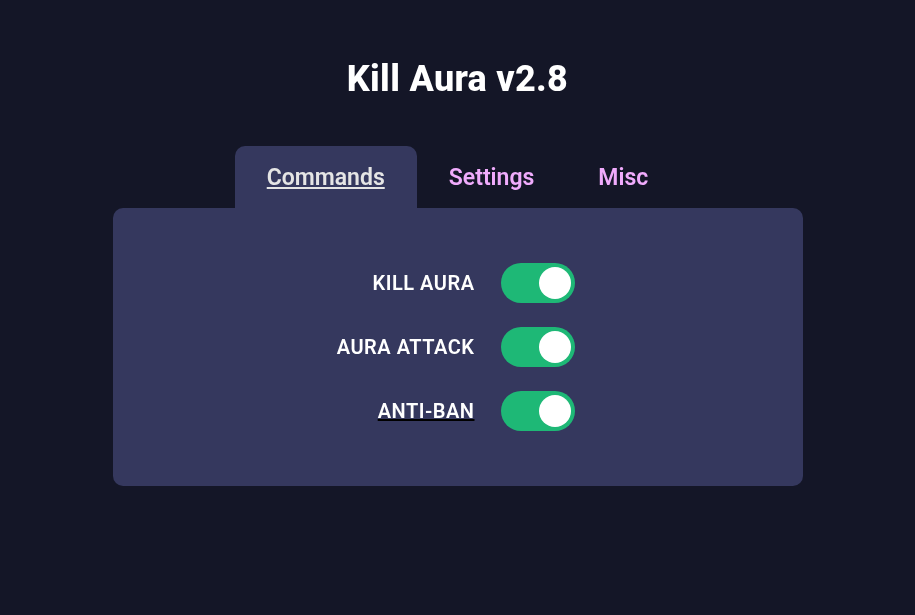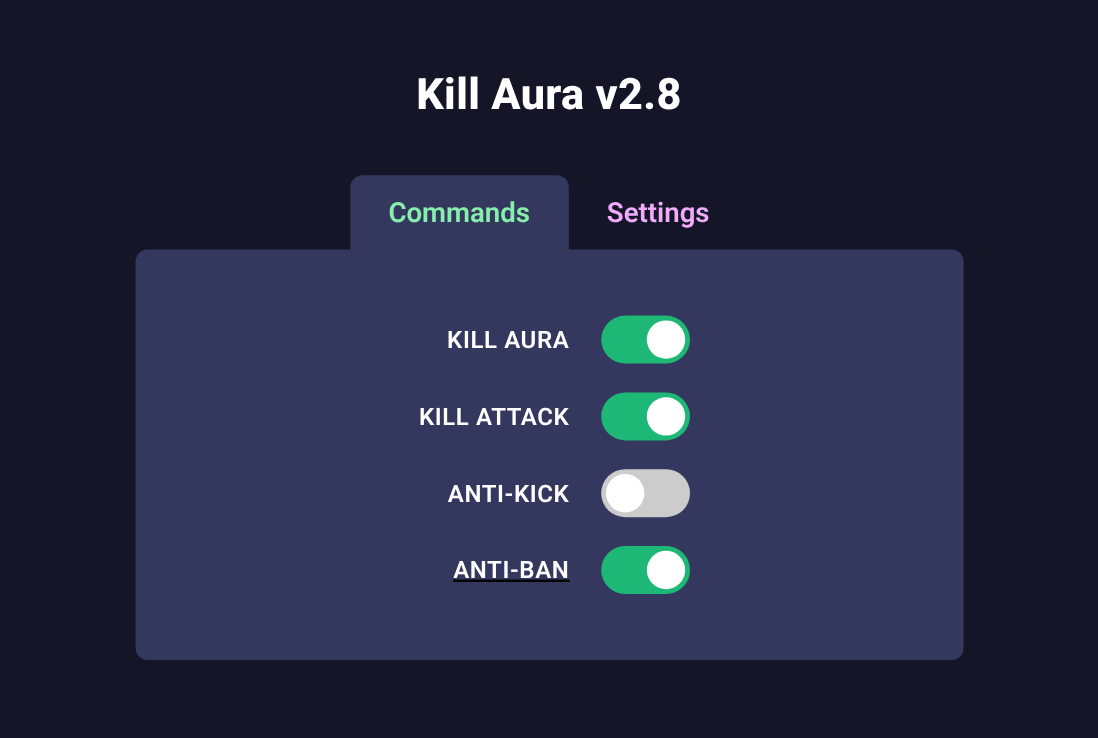--- a/index.html
+++ b/index.html
@@ -37,21 +37,22 @@
     .tab {
       padding: 18px 32px;
       font-size: 23px;
       font-weight: 600;
       cursor: pointer;
       color: #f0abfc;
       border-radius: 10px 10px 0 0;
     }
     .tab.active {
       background-color: #35385e;
-      color: #86efac;
+      color: #e5e5e5;
+      text-decoration: underline;
     }
     .panel {
       background-color: #35385e;
       width: 690px;
       border-radius: 10px;
       padding: 55px 0 55px 0;
       display: flex;
       flex-direction: column;
       align-items: center;
       position: relative;
@@ -118,50 +119,45 @@
 <div class="container">
   <h1 class="title">Kill Aura v2.8</h1>
 
   <div class="tabs">
     <div class="tab active">
       <span>Commands</span>
     </div>
     <div class="tab">
       <span>Settings</span>
     </div>
+    <div class="tab">
+      <span>Misc</span>
+    </div>
   </div>
 
   <div class="panel">
 
     <div class="option-row">
       <div class="option-label">KILL AURA</div>
       <div class="toggle-section">
         <div class="toggle on">
           <div class="toggle-knob"></div>
         </div>
       </div>
     </div>
 
     <div class="option-row">
-      <div class="option-label">KILL ATTACK</div>
+      <div class="option-label">AURA ATTACK</div>
       <div class="toggle-section">
         <div class="toggle on">
           <div class="toggle-knob"></div>
         </div>
       </div>
     </div>
 
-    <div class="option-row">
-      <div class="option-label">ANTI-KICK</div>
-      <div class="toggle-section">
-        <div class="toggle off">
-          <div class="toggle-knob"></div>
-        </div>
-      </div>
-    </div>
 
     <div class="option-row">
       <div class="option-label">ANTI-BAN</div>
       <div class="toggle-section">
         <div class="toggle on">
           <div class="toggle-knob"></div>
         </div>
       </div>
     </div>
 

